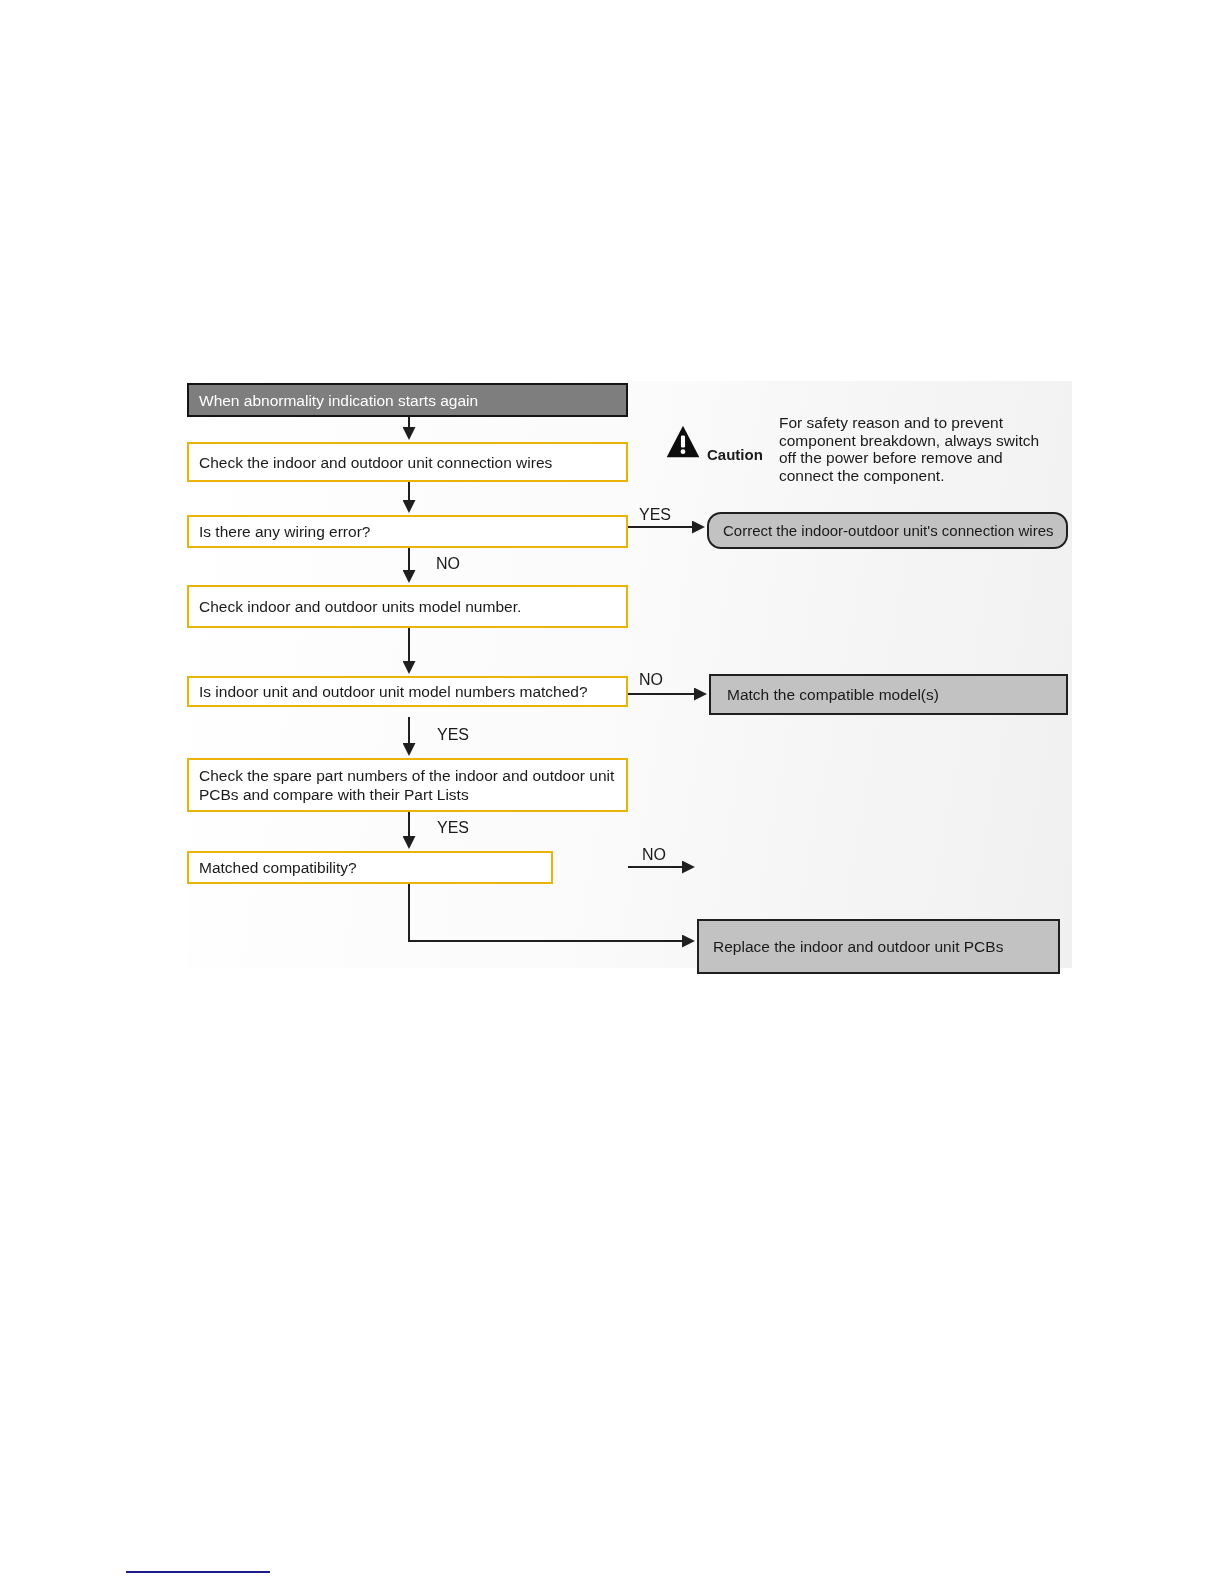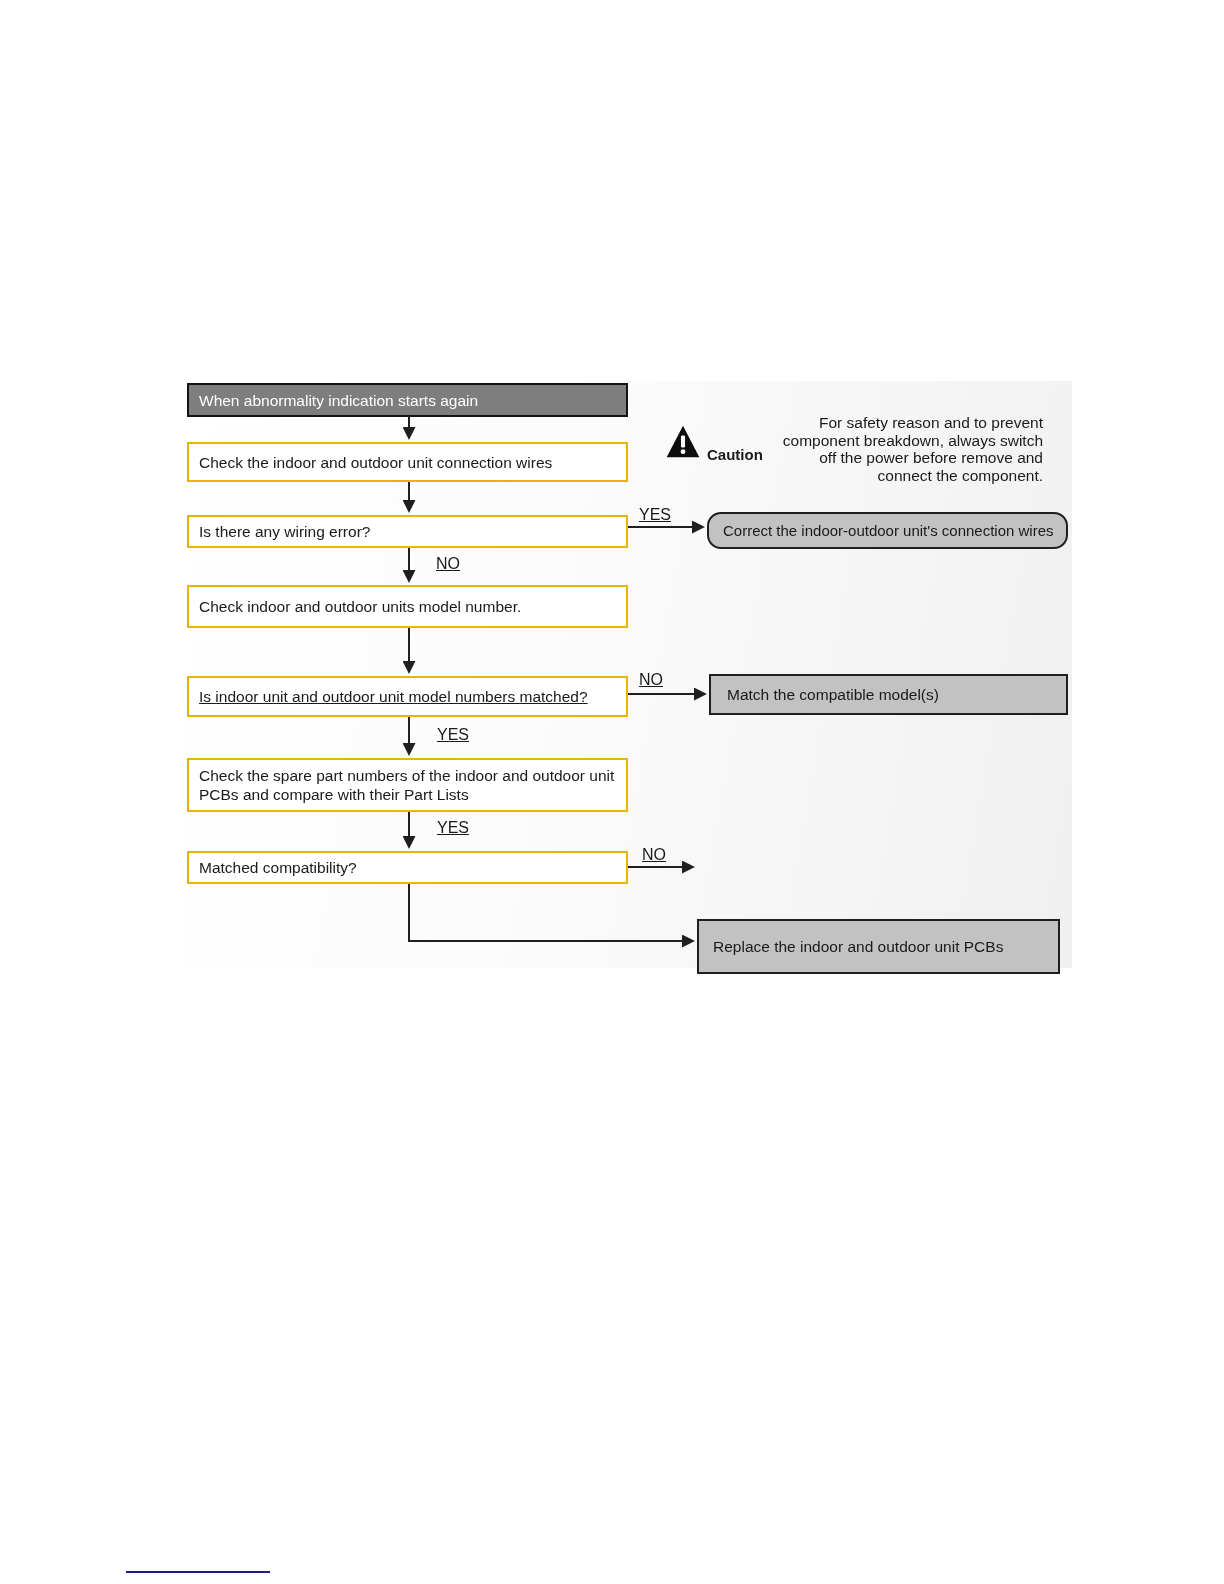--- a/index.html
+++ b/index.html
@@ -33,46 +33,45 @@
   }
   .box.action{
     background:#c2c2c2;
     border-color:#1f1f1f;
     padding-left:16px;
   }
   .branch-label{
     position:absolute;
     font-size:16px;color:#1a1a1a;
     line-height:16px;
-    text-decoration:underline;
   }
   
   #b-start  {left:187px;top:383px;width:441px;height:34px;}
   #b-wires  {left:187px;top:442px;width:441px;height:40px;}
   #b-error  {left:187px;top:515px;width:441px;height:33px;}
   #b-model  {left:187px;top:585px;width:441px;height:43px;}
-  #b-match  {left:187px;top:676px;width:441px;height:41px;text-decoration:underline;}
+  #b-match  {left:187px;top:676px;width:441px;height:31px;}
   #b-spare  {left:187px;top:758px;width:441px;height:54px;padding-left:10px;padding-right:2px;}
-  #b-compat {left:187px;top:851px;width:441px;height:33px;}
+  #b-compat {left:187px;top:851px;width:366px;height:33px;}
   
   #a-correct{left:707px;top:512px;width:361px;height:37px;padding-left:14px;white-space:nowrap;font-size:15px;border-radius:14px;}
   #a-models {left:709px;top:674px;width:359px;height:41px;}
   #a-change {left:697px;top:840px;width:363px;height:52px;padding-left:14px;padding-right:4px;}
   #a-replace{left:697px;top:919px;width:363px;height:55px;padding-left:14px;}
   
   #l-yes1{left:639px;top:507px;}
   #l-no1 {left:436px;top:556px;}
   #l-no2 {left:639px;top:672px;}
   #l-yes2{left:437px;top:727px;}
   #l-yes3{left:437px;top:820px;}
   #l-no3 {left:642px;top:847px;}
   
   .caution-icon{position:absolute;left:666px;top:425px;width:34px;height:33px;}
   .caution-label{position:absolute;left:707px;top:446px;font-size:15px;font-weight:bold;}
-  .caution-text{position:absolute;left:779px;top:414px;width:264px;font-size:15.5px;line-height:17.6px;text-align:right;}
+  .caution-text{position:absolute;left:779px;top:414px;width:264px;font-size:15.5px;line-height:17.6px;}
   
   .footer-rule{position:absolute;left:126px;top:1571px;width:144px;height:2px;background:#1c1c8f;}
 </style>
 </head>
 <body>
 
 <div class="page">
 
   <div class="scan-region"></div>
 

